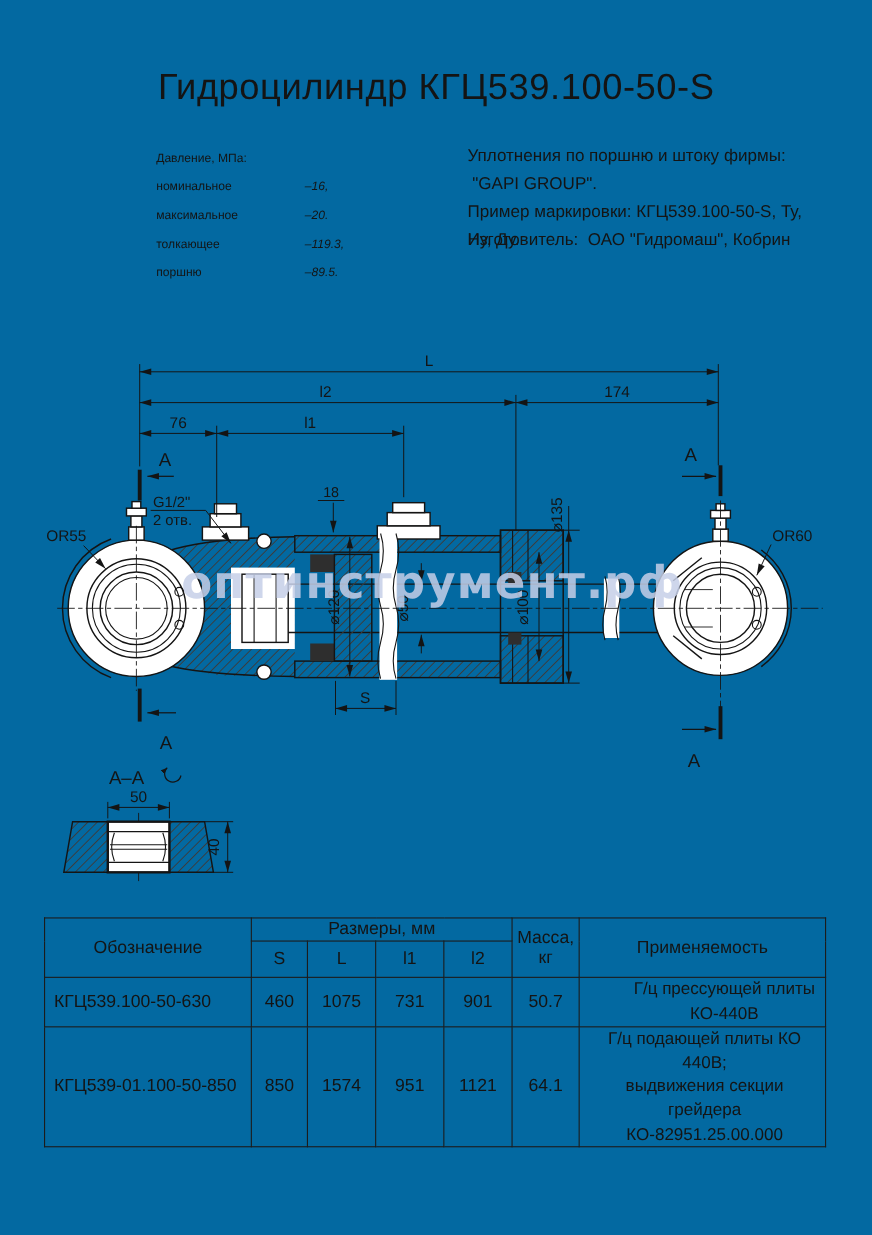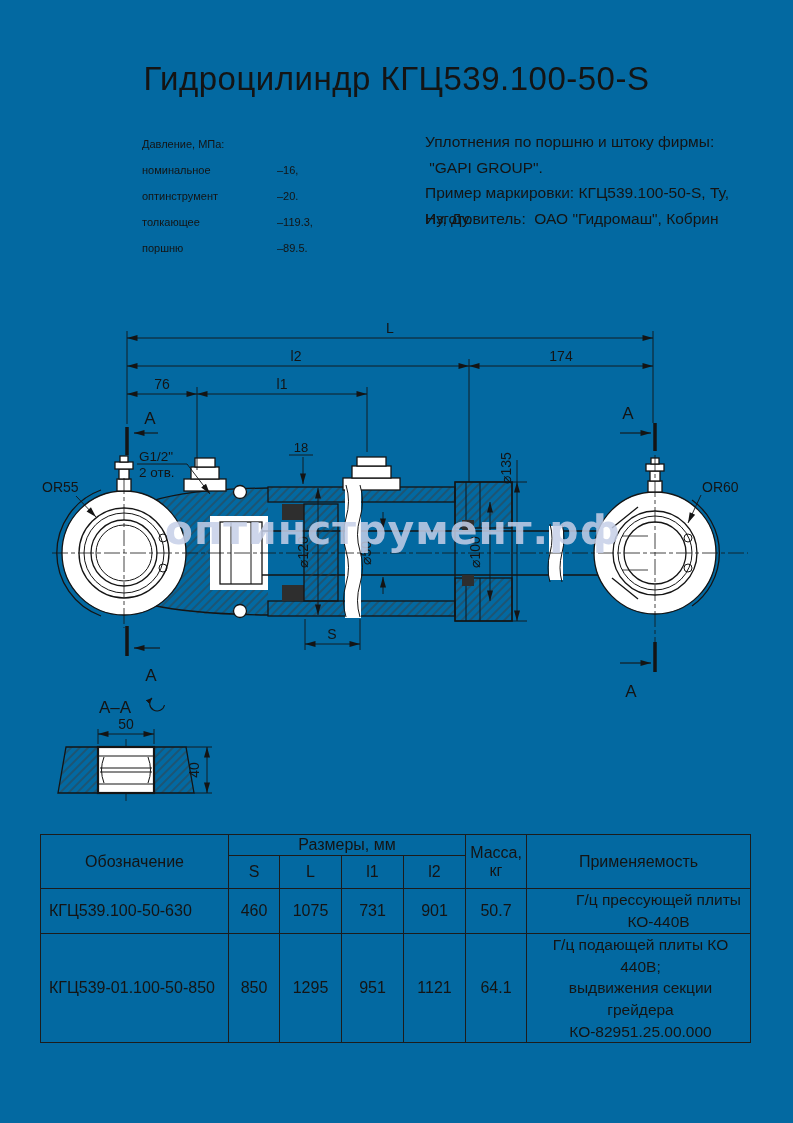--- a/index.html
+++ b/index.html
@@ -2,21 +2,21 @@
 <html><head>
 <meta charset="utf-8">
 <style>
   html,body{margin:0;padding:0;background:#e8e8e8;}
   .page{position:relative;width:793px;height:1123px;background:#0369a1;margin:0 auto;
         font-family:"Liberation Sans",sans-serif;color:#141414;overflow:hidden;}
   .title{position:absolute;top:60px;left:0;right:0;text-align:center;
          font-size:33px;font-weight:normal;letter-spacing:0.5px;margin:0;}
   .specs{position:absolute;left:142px;top:131px;width:230px;font-size:11px;}
   .specs .srow{position:relative;height:26px;line-height:26px;white-space:nowrap;}
-  .specs .val{position:absolute;left:135px;top:0;}
+  .specs .val{position:absolute;left:135px;top:0;font-style:italic;}
   .notes{position:absolute;left:425px;top:129px;width:330px;font-size:15.5px;}
   .notes .nrow{height:25.5px;line-height:25.5px;white-space:pre-wrap;}
   svg.draw{position:absolute;left:0;top:0;}
   .svgt{font-family:"Liberation Sans",sans-serif;fill:#141414;}
   .wm{font-family:"DejaVu Sans",sans-serif;font-size:41px;font-weight:bold;
       fill:#c6cfe8;fill-opacity:0.85;letter-spacing:1px;}
   table.spec-table{position:absolute;left:40px;top:834px;width:710px;
       border-collapse:collapse;table-layout:fixed;font-size:16px;color:#141414;}
   table.spec-table td{border:1.4px solid #1c1c1c;text-align:center;vertical-align:middle;
       padding:0 4px;overflow:hidden;}
@@ -34,21 +34,21 @@
 
   <h1 class="title">Гидроцилиндр КГЦ539.100-50-S</h1>
 
   <div class="specs">
     <div class="srow">Давление, МПа:</div>
     <div class="srow">
       <span>номинальное</span>
       <span class="val">–16,</span>
     </div>
     <div class="srow">
-      <span>оптинструмент</span>
+      <span>максимальное</span>
       <span class="val">–20.</span>
     </div>
     <div class="srow">
       <span>толкающее</span>
       <span class="val">–119.3,</span>
     </div>
     <div class="srow">
       <span>поршню</span>
       <span class="val">–89.5.</span>
     </div>
@@ -301,21 +301,21 @@
         <td>901</td>
         <td>50.7</td>
         <td class="app">
           <div>Г/ц прессующей плиты</div>
             <div>КО-440В</div>
         </td>
       </tr>
       <tr class="r2">
         <td class="desig">КГЦ539-01.100-50-850</td>
         <td>850</td>
-        <td>1295</td>
+        <td>1574</td>
         <td>951</td>
         <td>1121</td>
         <td>64.1</td>
         <td class="app" style="text-align:center;padding-left:8px;">
           <div>Г/ц  подающей плиты КО 440В;</div>
             <div>выдвижения секции грейдера</div>
             <div>КО-82951.25.00.000</div>
         </td>
       </tr>
     </tbody>

